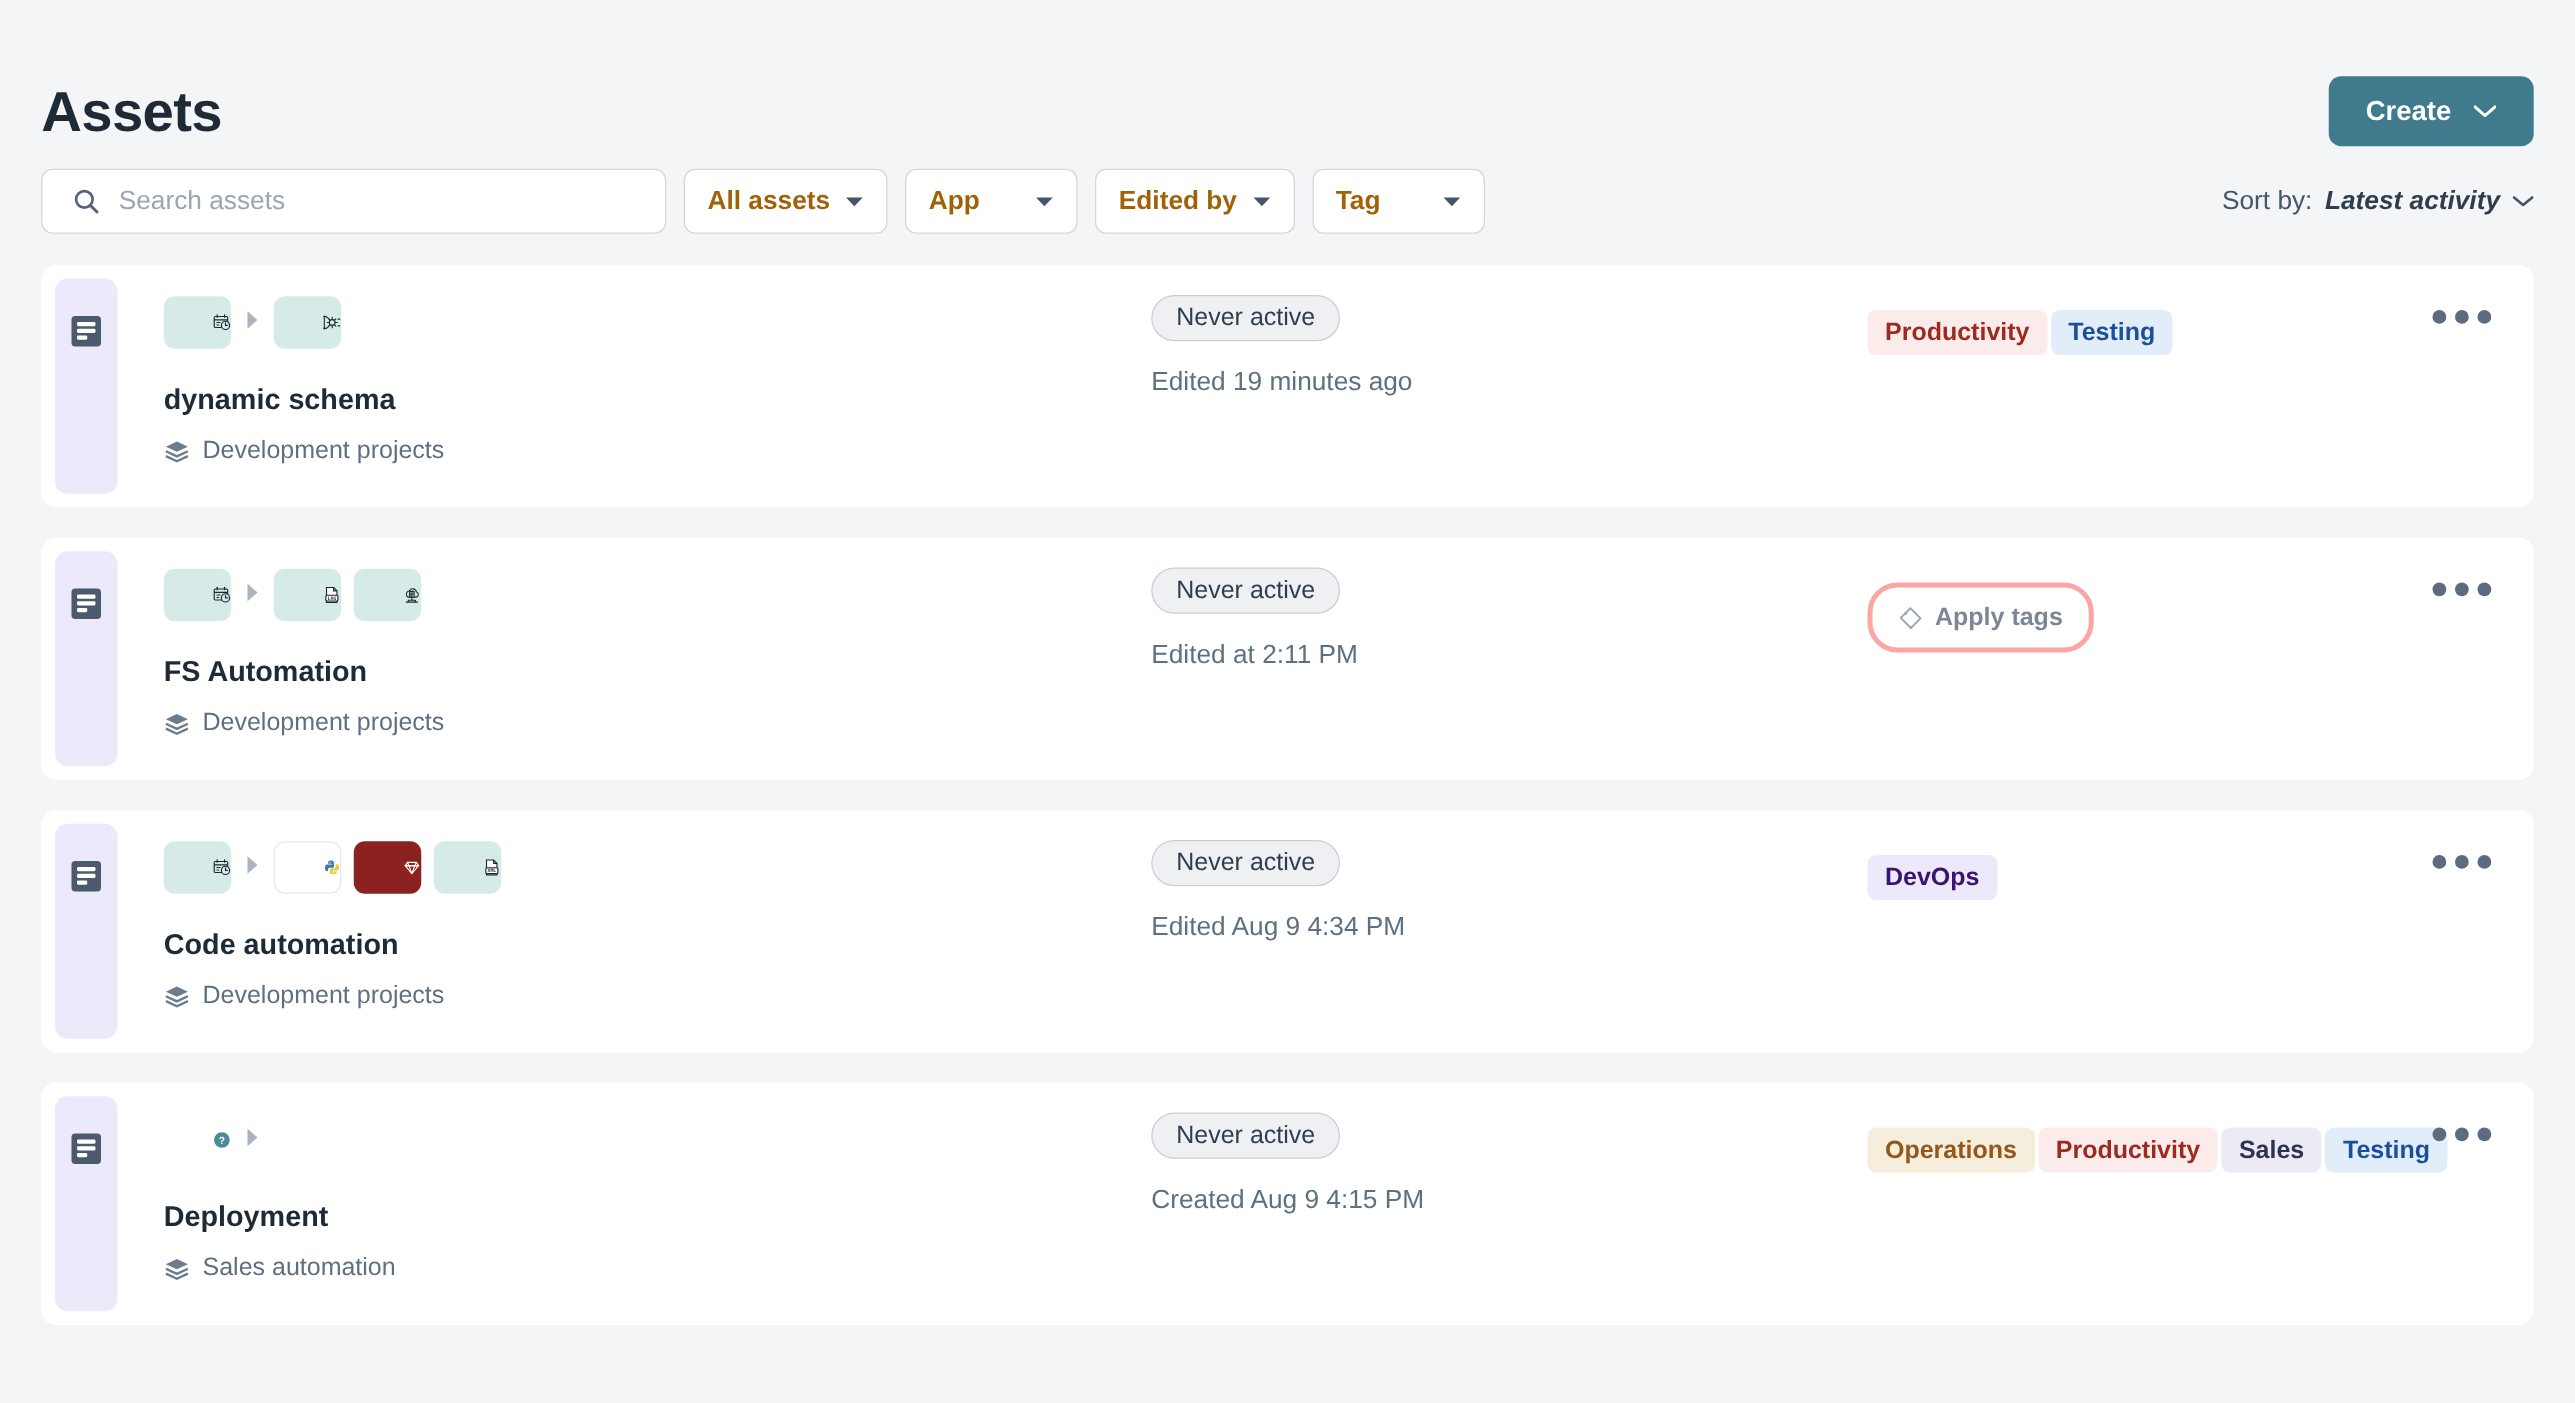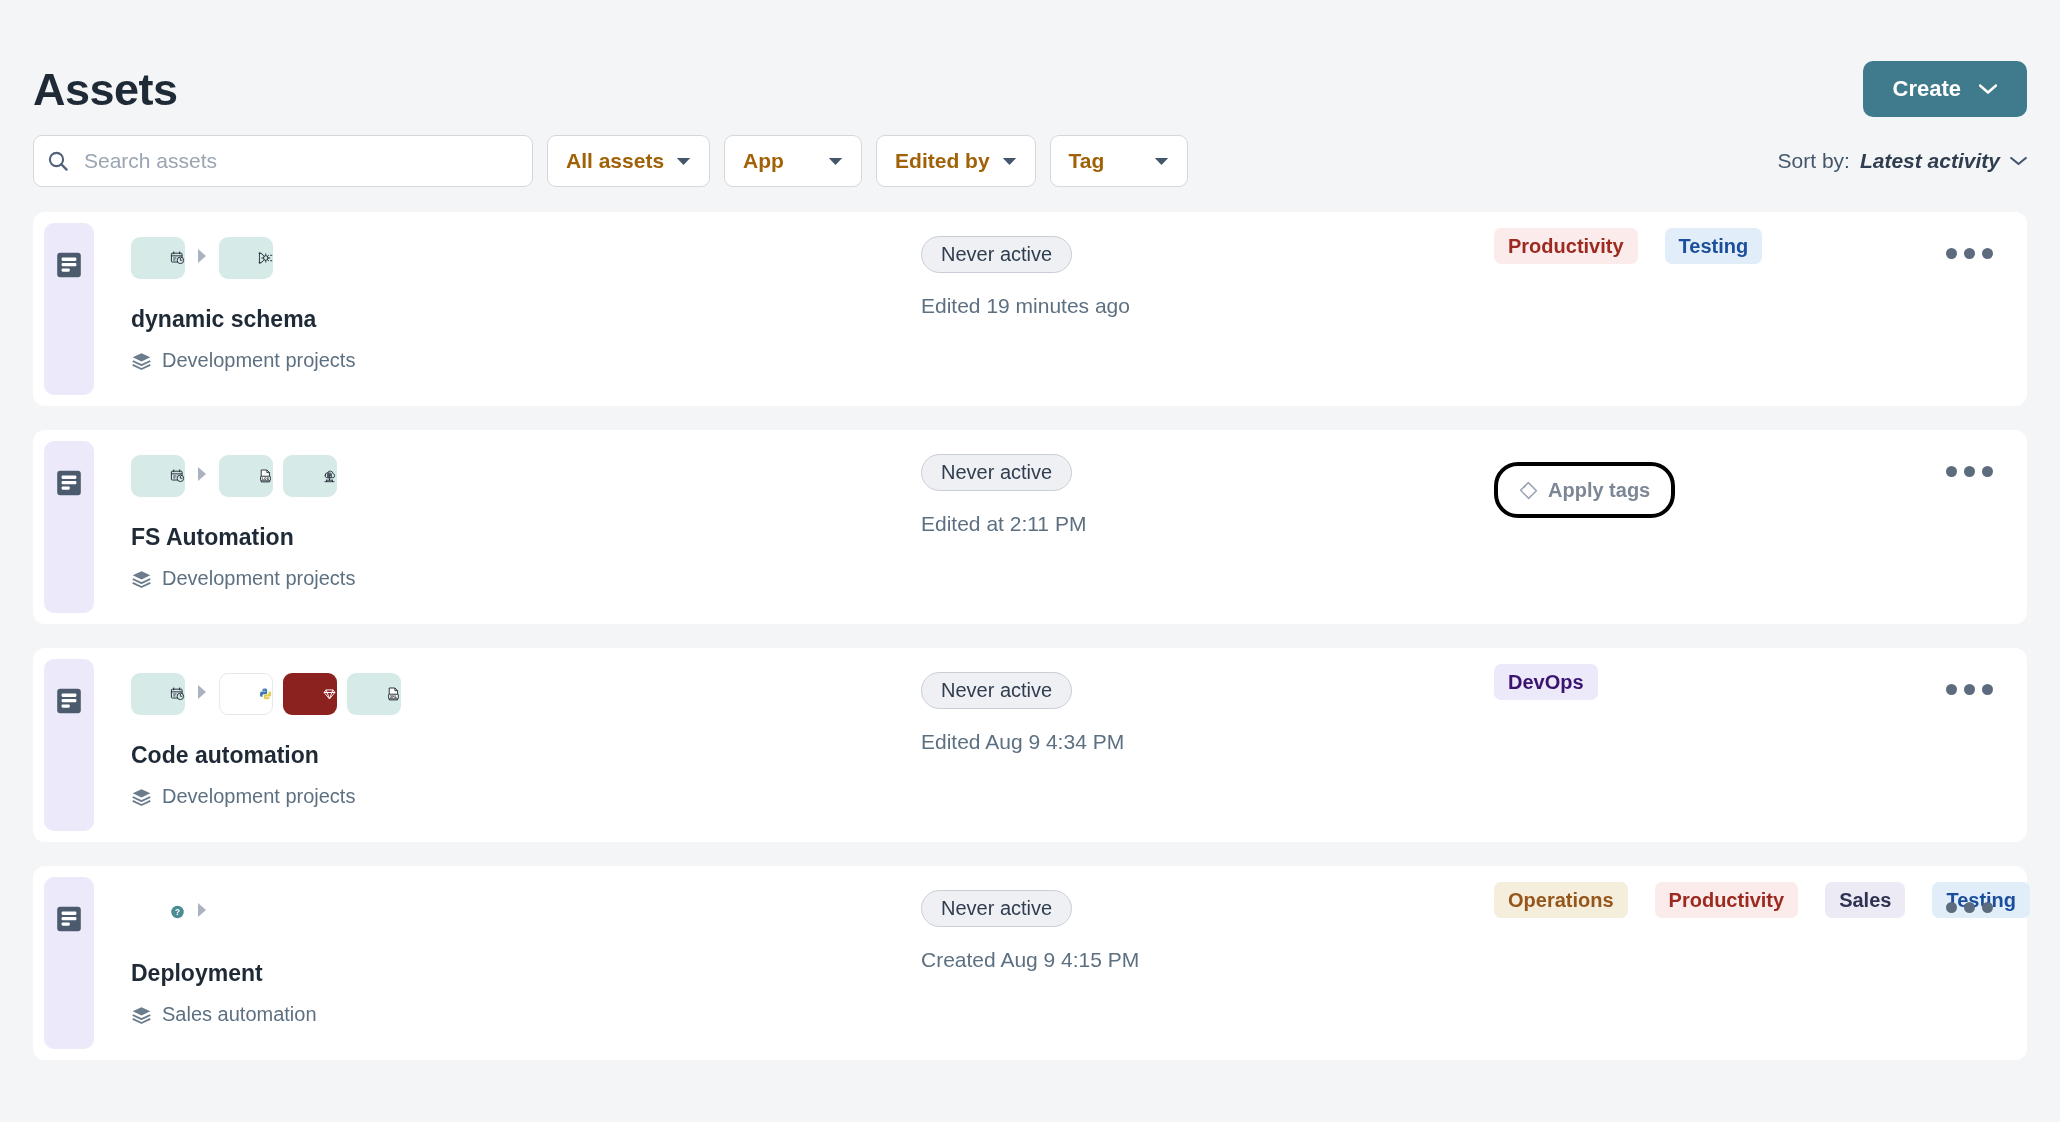--- a/index.html
+++ b/index.html
@@ -59,21 +59,21 @@
   }
   .search-box {
     display: flex;
     align-items: center;
     gap: 14px;
     width: 500px;
     height: 52px;
     background: #ffffff;
     border: 1px solid #d3d8de;
     border-radius: 9px;
-    padding: 0 12px;
+    padding: 0 23px;
   }
   .search-box .mag { flex: 0 0 auto; display: block; }
   .search-input {
     border: none;
     outline: none;
     background: transparent;
     font-family: inherit;
     font-size: 21px;
     color: #2f3d4f;
     width: 100%;
@@ -196,41 +196,40 @@
     border-radius: 19px;
     font-size: 20px;
     color: #2f3d4f;
   }
   .status-time { margin-top: 21px; font-size: 21px; color: #5d7081; }
 
   
   .tags-col {
     position: absolute;
     left: 1461px;
-    top: 16px;
-    display: flex;
-    align-items: center;
-    gap: 27px;
+    top: 36px;
+    display: flex;
+    align-items: center;
+    gap: 3px;
   }
   .tag {
     display: inline-flex;
     align-items: center;
     height: 36px;
     padding: 0 14px;
     border-radius: 7px;
     font-size: 20px;
     font-weight: bold;
     white-space: nowrap;
   }
   .apply-tags-wrap {
-    border: 4px solid #000000;
+    border: 4px solid #fca5a5;
     border-radius: 24px;
     padding: 4px;
     background: #ffffff;
-    margin-top: 16px;
   }
   .apply-tags {
     display: inline-flex;
     align-items: center;
     gap: 10px;
     height: 40px;
     padding: 0 16px;
     border: 1px solid #ffffff;
     border-radius: 7px;
     background: #ffffff;

